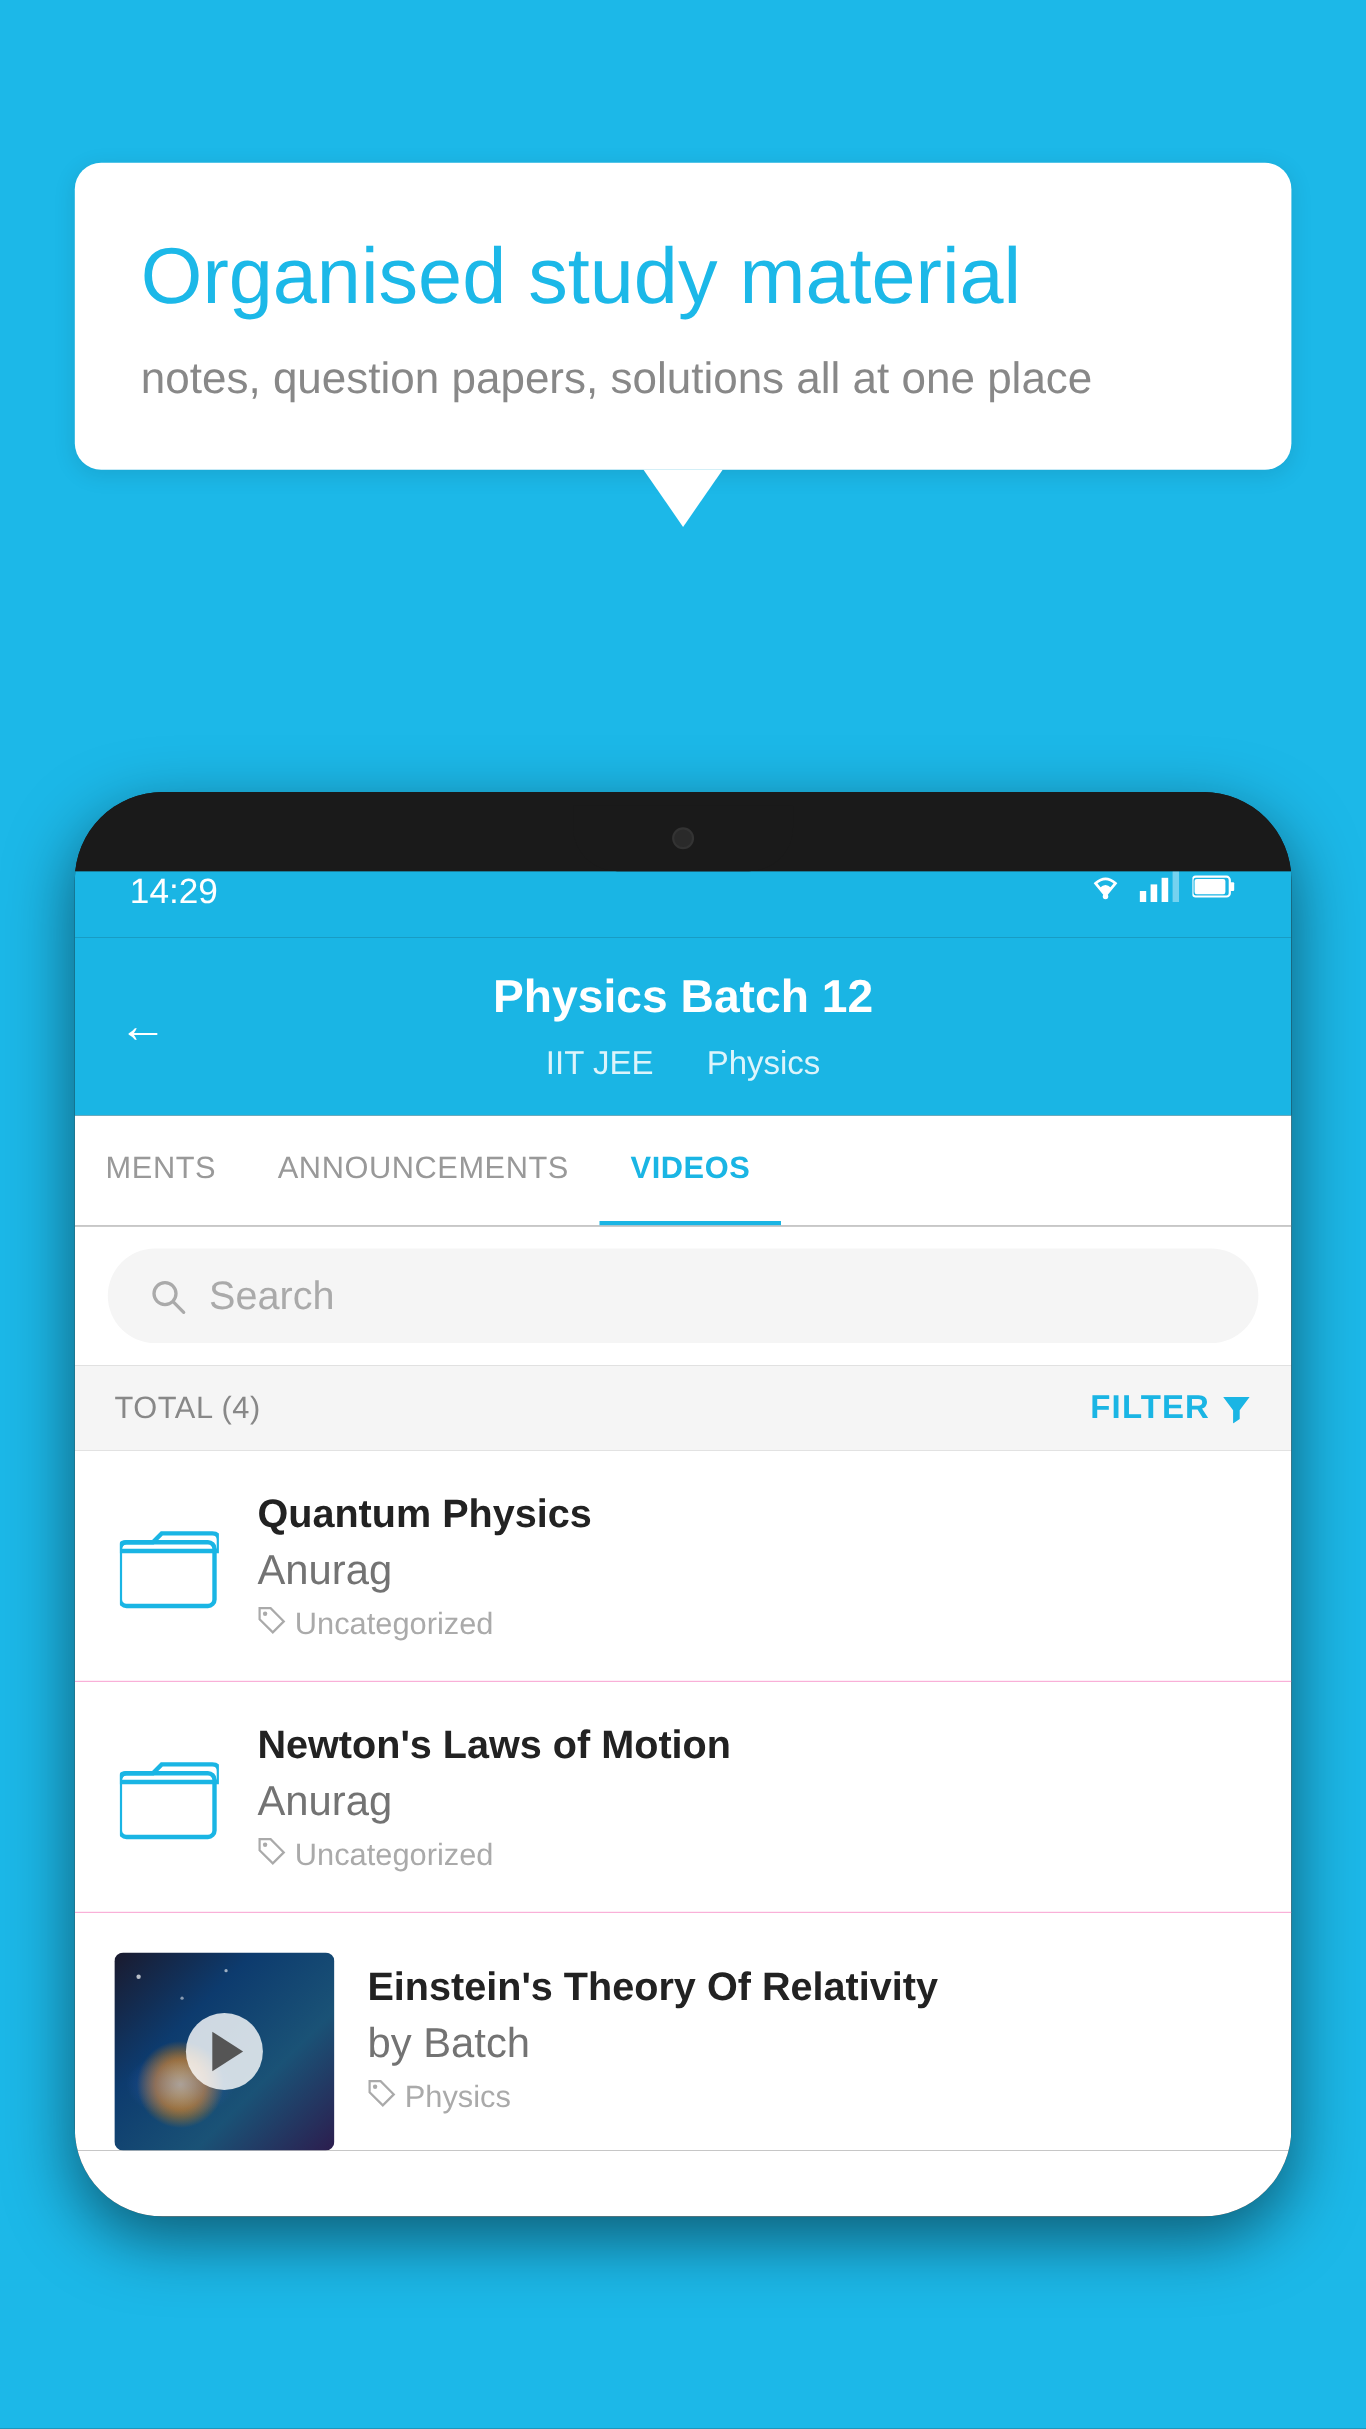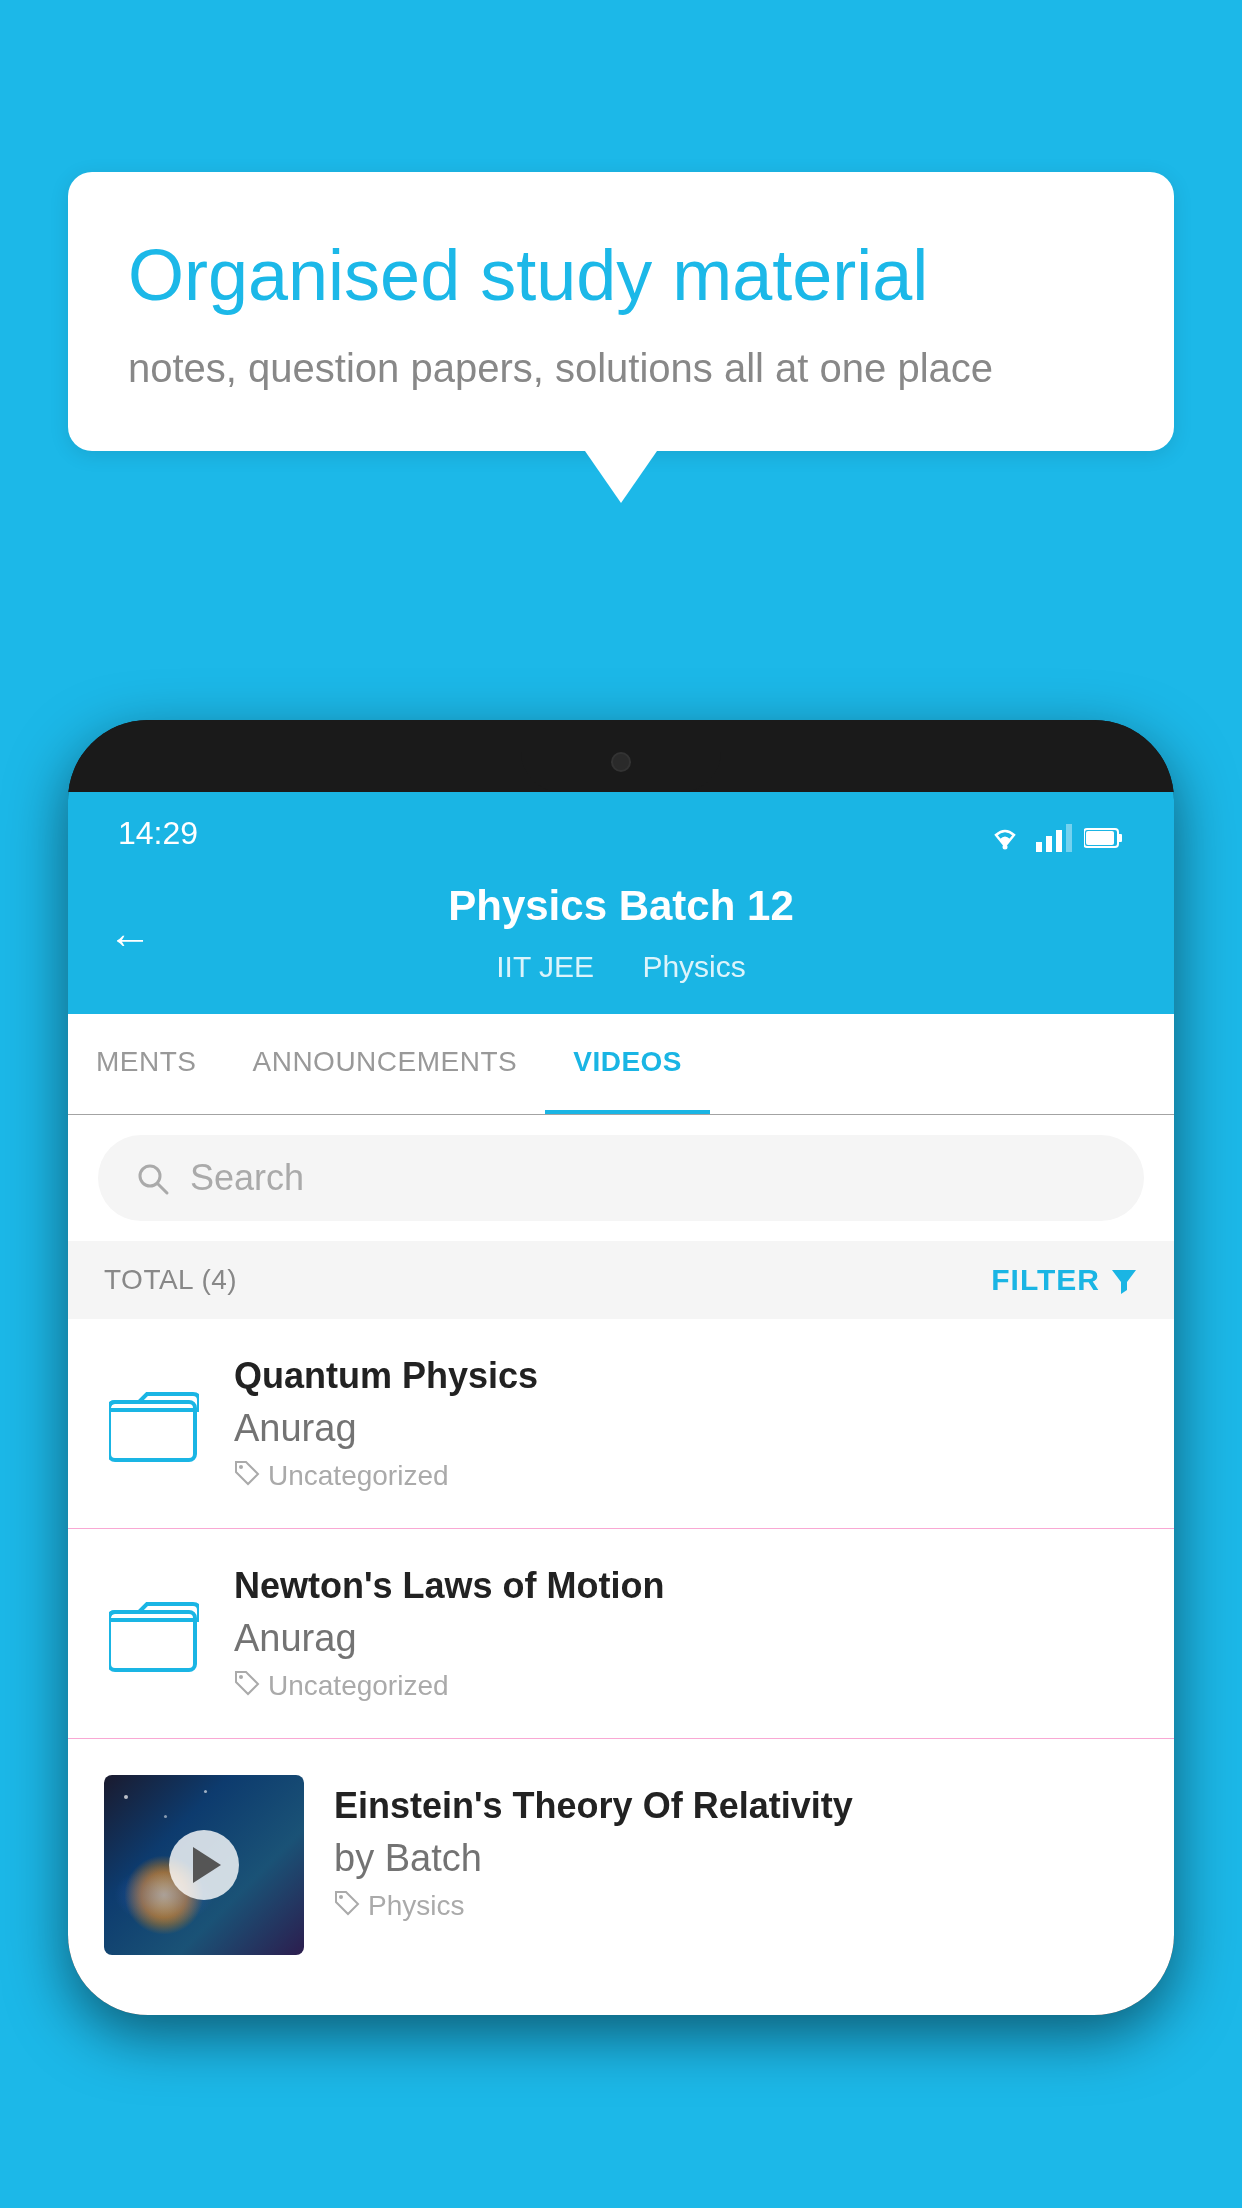--- a/index.html
+++ b/index.html
@@ -9,21 +9,21 @@
       height: 2208px;
       background-color: #1cb8e8;
       font-family: 'Arial', sans-serif;
       overflow: hidden;
       position: relative;
     }
 
     
     .speech-bubble-container {
       position: absolute;
-      top: 172px;
+      top: 148px;
       left: 68px;
       right: 68px;
       display: flex;
       flex-direction: column;
       align-items: center;
     }
 
     .speech-bubble {
       background: white;
       border-radius: 24px;
@@ -52,21 +52,21 @@
       border-left: 36px solid transparent;
       border-right: 36px solid transparent;
       border-top: 52px solid white;
       margin-top: 0;
     }
 
     .status-bar {
       background: #1ab5e4;
       height: 60px;
       display: flex;
-      align-items: flex-end;
+      align-items: flex-start;
       justify-content: space-between;
       padding: 0 50px;
     }
 
     .status-time {
       color: white;
       font-size: 32px;
       font-weight: 500;
     }
 

